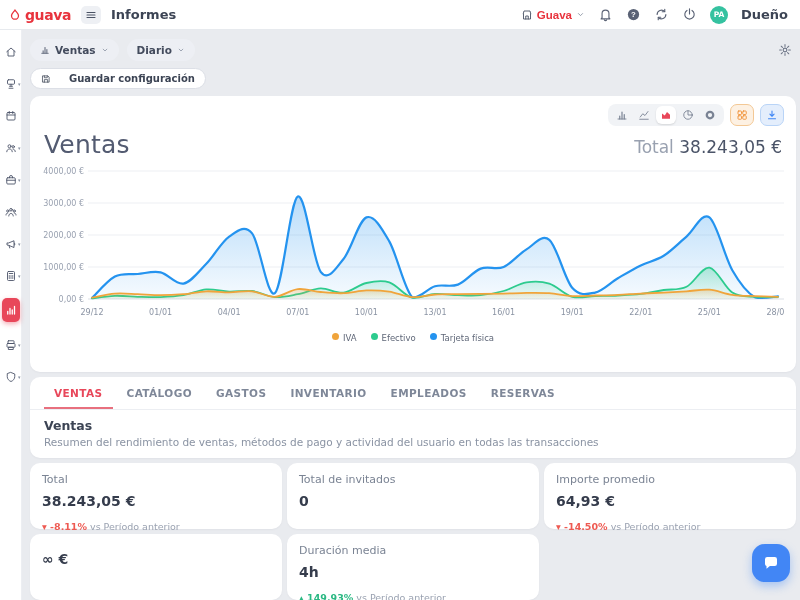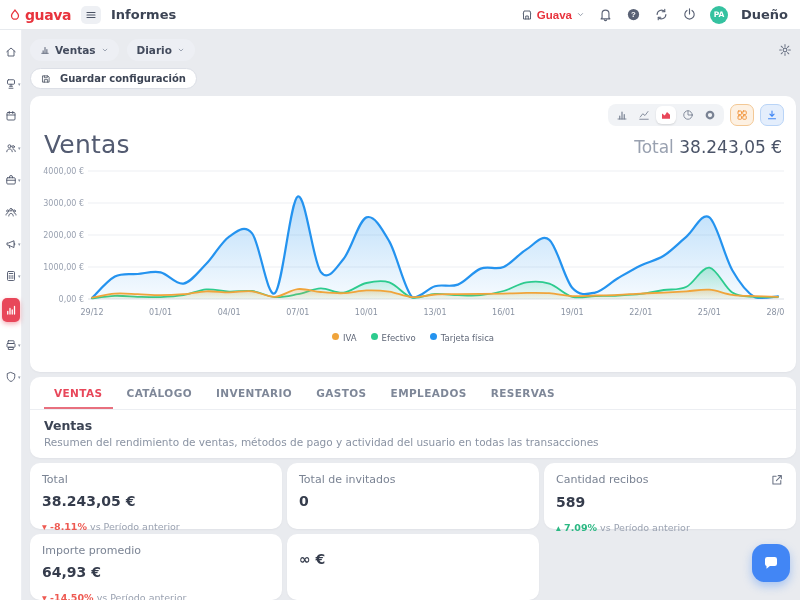--- a/index.html
+++ b/index.html
@@ -39,21 +39,21 @@
   .main{ position:absolute; left:22px; top:30px; right:0; bottom:0; padding:0 4px 0 8px; }
 
   .filter-row{ margin-top:9px; display:flex; align-items:center; gap:8px; position:relative; }
   .pill{ display:inline-flex; align-items:center; gap:5px; background:#edeff4; border:none; border-radius:13px; padding:5px 10px; font-size:10.5px; font-weight:600; color:#434b5d; cursor:pointer; font-family:inherit; }
   .pill [data-icon]{ width:10px; height:10px; color:#5a6275; }
   .pill .p-caret{ width:8px; height:8px; color:#8a93a3; }
   .gear-btn{ position:absolute; right:4px; top:4px; width:14px; height:14px; border:none; background:none; color:#6b7385; cursor:pointer; padding:0; }
 
   .chips-row{ margin-top:7px; display:flex; align-items:center; gap:8px; }
   .chip{ background:#dcebfd; color:#3d87f5; border:none; border-radius:12px; padding:4px 11px; font-size:10px; font-weight:600; cursor:pointer; font-family:inherit; }
-  .save-btn{ display:inline-flex; align-items:center; gap:9px; background:#fff; border:1px solid #dcdfe6; border-radius:12px; padding:4px 10px; font-size:10px; font-weight:600; color:#3c4454; cursor:pointer; font-family:inherit;justify-content:space-between; }
+  .save-btn{ display:inline-flex; align-items:center; gap:18px; background:#fff; border:1px solid #dcdfe6; border-radius:12px; padding:4px 10px; font-size:10px; font-weight:600; color:#3c4454; cursor:pointer; font-family:inherit;justify-content:space-between; }
   .save-btn [data-icon]{ width:10px; height:10px; }
 
   
   .chart-card{ margin-top:7px; background:#fff; border-radius:10px; padding:8px 12px 2px; position:relative; height:276px; box-shadow:0 1px 2px rgba(16,24,40,.04); }
   .chart-toolbar{ position:absolute; top:8px; right:12px; display:flex; align-items:center; gap:6px; }
   .ct-group{ display:flex; align-items:center; gap:2px; background:#f1f3f6; border-radius:8px; padding:2px 4px; }
   .ct-btn{ width:20px; height:18px; border:none; background:none; border-radius:6px; color:#7a8394; cursor:pointer; display:flex; align-items:center; justify-content:center; padding:0; }
   .ct-btn [data-icon]{ width:12px; height:12px; }
   .ct-btn.active{ background:#fff; color:#e8475a; box-shadow:0 1px 2px rgba(0,0,0,.12); }
   .ct-solo{ width:24px; height:22px; border-radius:7px; border:1px solid; cursor:pointer; display:flex; align-items:center; justify-content:center; padding:0; }
@@ -418,22 +418,22 @@
         <span class="legend-item"><span class="legend-dot" style="background:#f0a43b"></span>IVA</span>
         <span class="legend-item"><span class="legend-dot" style="background:#2dcb8e"></span>Efectivo</span>
         <span class="legend-item"><span class="legend-dot" style="background:#2493ef"></span>Tarjeta física</span>
       </div>
   </div>
 
   <div class="tabs-card">
     <div class="tabs-row" id="tabs-row">
         <button class="tab active">VENTAS</button>
         <button class="tab ">CATÁLOGO</button>
+        <button class="tab ">GASTOS</button>
         <button class="tab ">INVENTARIO</button>
-        <button class="tab ">GASTOS</button>
         <button class="tab ">EMPLEADOS</button>
         <button class="tab ">RESERVAS</button>
       </div>
     <div class="tabs-body">
       <div class="section-title">Ventas</div>
       <div class="section-sub">Resumen del rendimiento de ventas, métodos de pago y actividad del usuario en todas las transacciones</div>
     </div>
   </div>
 
   <div class="stats-grid" id="stats-grid">
@@ -445,39 +445,34 @@
         <div class="stat-delta"><span class="down">▾ -8.11%</span> <span>vs Período anterior</span></div>
       </div>
       <div class="stat-card">
         <div class="stat-top">
           <span class="stat-label">Total de invitados</span>
         </div>
         <div class="stat-value">0</div>
       </div>
       <div class="stat-card">
         <div class="stat-top">
-          <span class="stat-label">Cantidad recibos</span>
-          <button class="stat-link"><span data-icon="external-link">
-              <svg viewBox="0 0 24 24">
-                <path d="M10.5 5.5H5v13.5h13.5V13M14 4.5h5.5V10M19.5 4.5 11 13"></path>
-              </svg>
-            </span></button>
-        </div>
-        <div class="stat-value">589</div>
-        <div class="stat-delta"><span class="up">▴ 7.09%</span> <span>vs Período anterior</span></div>
-      </div>
-      <div class="stat-card">
-        <div class="stat-top">
           <span class="stat-label">Importe promedio</span>
         </div>
         <div class="stat-value">64,93 €</div>
         <div class="stat-delta"><span class="down">▾ -14.50%</span> <span>vs Período anterior</span></div>
       </div>
       <div class="stat-card">
         <div class="stat-value">∞ €</div>
+      </div>
+      <div class="stat-card">
+        <div class="stat-top">
+          <span class="stat-label">Duración media</span>
+        </div>
+        <div class="stat-value">4h</div>
+        <div class="stat-delta"><span class="up">▴ 149.93%</span> <span>vs Período anterior</span></div>
       </div>
     </div>
 
 </div>
 
 <button class="chat-btn">
   <span data-icon="chat">
       <svg viewBox="0 0 24 24">
         <path d="M4 7a3 3 0 0 1 3-3h10a3 3 0 0 1 3 3v6a3 3 0 0 1-3 3h-6.5L6 19.5V16a3 3 0 0 1-2-3z" fill="#ffffff" stroke="none"></path>
       </svg>

